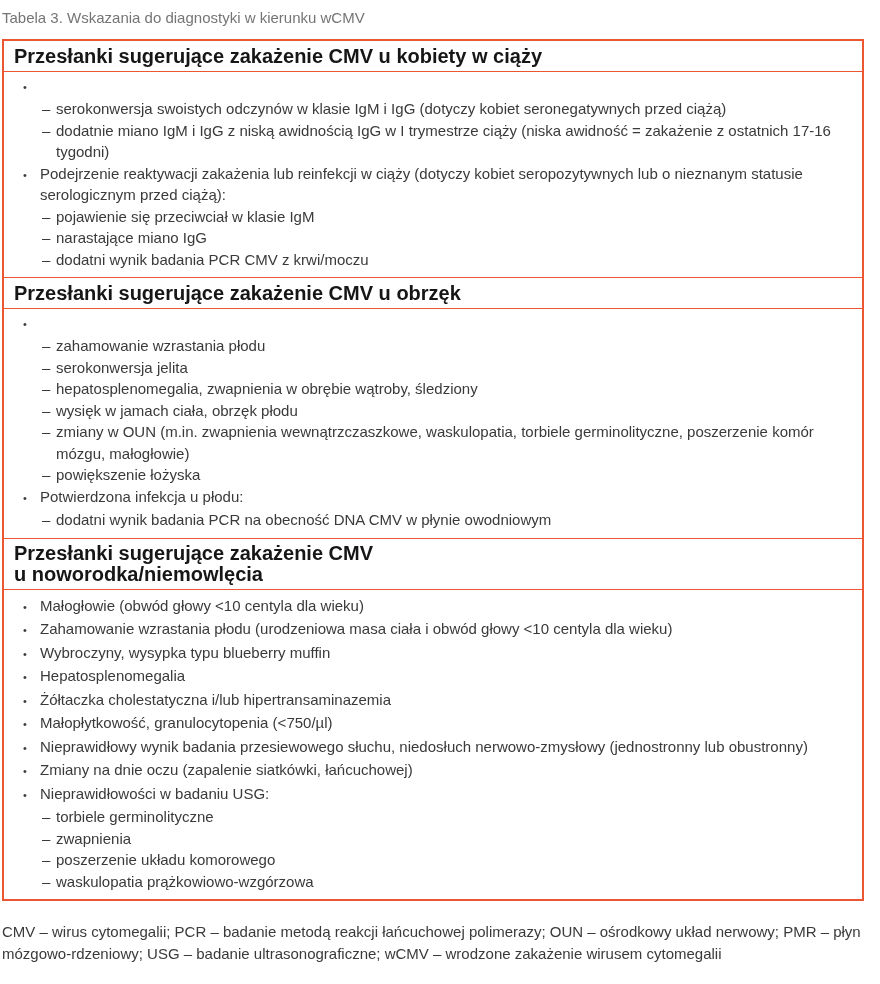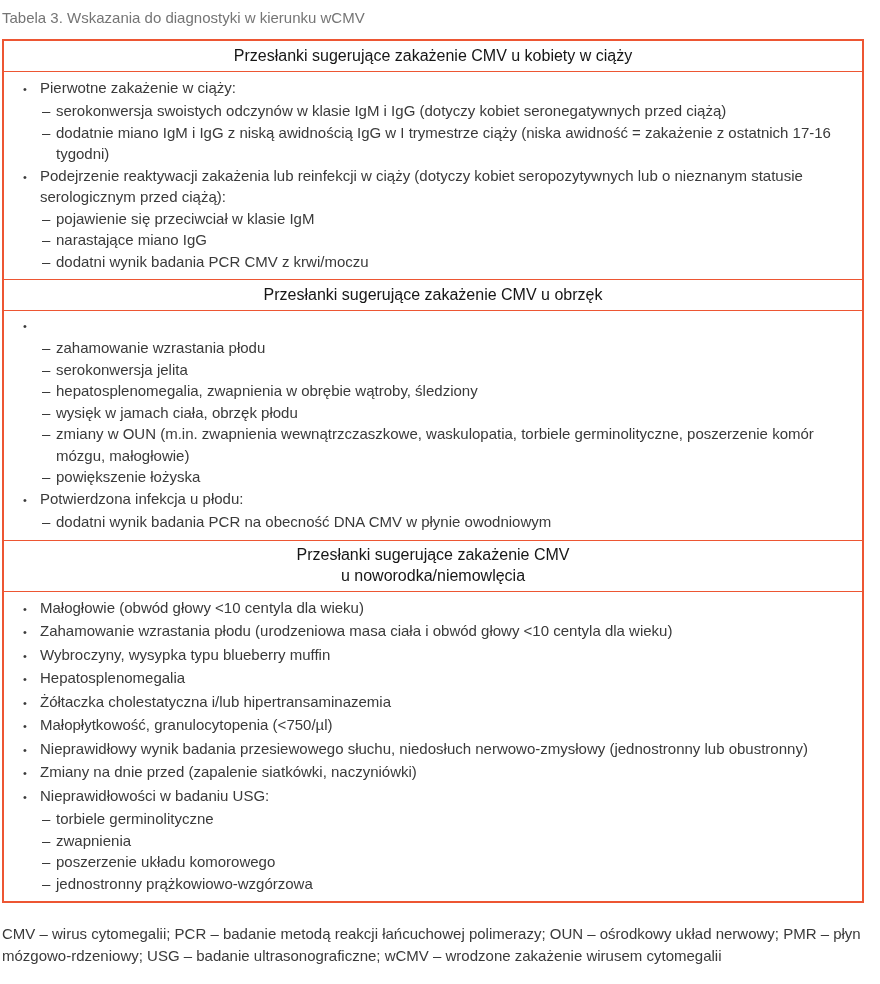--- a/index.html
+++ b/index.html
@@ -27,28 +27,27 @@
   }
   .cmv-table {
     border: 2px solid var(--line, #ed5633);
     background: #ffffff;
   }
   .section { }
   .section + .section {
     border-top: 1.5px solid var(--line, #ed5633);
   }
   .section-header {
-    font-size: 16px;
-    font-weight: normal;
+    font-size: 20px;
+    font-weight: bold;
     color: #161616;
     line-height: 20.5px;
     padding: 4.5px 10px;
     border-bottom: 1.5px solid var(--line, #ed5633);
     white-space: pre-line;
-    text-align: center;
   }
   .section-body {
     list-style: none;
     margin: 0;
     padding: 5px 10px 7px 10px;
   }
   .item {
     display: flex;
     align-items: baseline;
     font-size: 15px;
@@ -88,21 +87,20 @@
 
 <div class="page">
   <div class="table-title">Tabela 3. Wskazania do diagnostyki w kierunku wCMV</div>
 
   <div class="cmv-table">
       <section class="section">
     <div class="section-header">Przesłanki sugerujące zakażenie CMV u kobiety w ciąży</div>
     <ul class="section-body">
           <li class="item bullet">
     <span class="marker">•</span>
-    <span class="item-text">Pierwotne zakażenie w ciąży:</span>
   </li>
           <li class="item dash">
     <span class="marker">–</span>
     <span class="item-text">serokonwersja swoistych odczynów w klasie IgM i IgG (dotyczy kobiet seronegatywnych przed ciążą)</span>
   </li>
           <li class="item dash">
     <span class="marker">–</span>
     <span class="item-text">dodatnie miano IgM i IgG z niską awidnością IgG w I trymestrze ciąży (niska awidność = zakażenie z ostatnich 17-16 tygodni)</span>
   </li>
           <li class="item bullet">
@@ -190,40 +188,40 @@
           <li class="item bullet">
     <span class="marker">•</span>
     <span class="item-text">Małopłytkowość, granulocytopenia (&lt;750/µl)</span>
   </li>
           <li class="item bullet">
     <span class="marker">•</span>
     <span class="item-text">Nieprawidłowy wynik badania przesiewowego słuchu, niedosłuch nerwowo-zmysłowy (jednostronny lub obustronny)</span>
   </li>
           <li class="item bullet">
     <span class="marker">•</span>
-    <span class="item-text">Zmiany na dnie przed (zapalenie siatkówki, naczyniówki)</span>
+    <span class="item-text">Zmiany na dnie oczu (zapalenie siatkówki, łańcuchowej)</span>
   </li>
           <li class="item bullet">
     <span class="marker">•</span>
     <span class="item-text">Nieprawidłowości w badaniu USG:</span>
   </li>
           <li class="item dash">
     <span class="marker">–</span>
     <span class="item-text">torbiele germinolityczne</span>
   </li>
           <li class="item dash">
     <span class="marker">–</span>
     <span class="item-text">zwapnienia</span>
   </li>
           <li class="item dash">
     <span class="marker">–</span>
     <span class="item-text">poszerzenie układu komorowego</span>
   </li>
           <li class="item dash">
     <span class="marker">–</span>
-    <span class="item-text">jednostronny prążkowiowo-wzgórzowa</span>
+    <span class="item-text">waskulopatia prążkowiowo-wzgórzowa</span>
   </li>
         </ul>
   </section>
     </div>
 
   <div class="footnote">CMV – wirus cytomegalii; PCR – badanie metodą reakcji łańcuchowej polimerazy; OUN – ośrodkowy układ nerwowy; PMR – płyn mózgowo-rdzeniowy; USG – badanie ultrasonograficzne; wCMV – wrodzone zakażenie wirusem cytomegalii</div>
 </div>
 
 </body></html>

